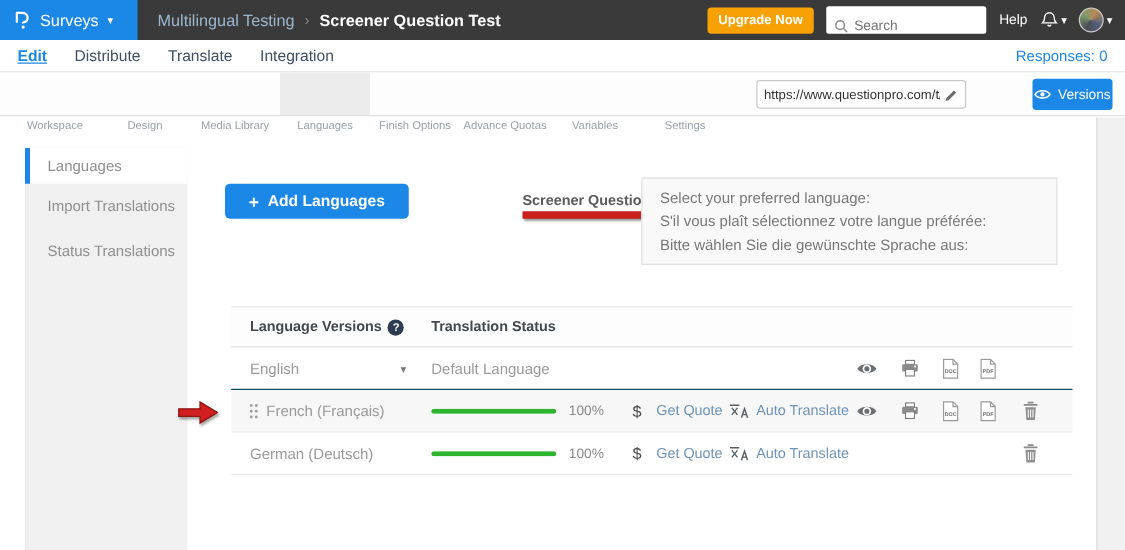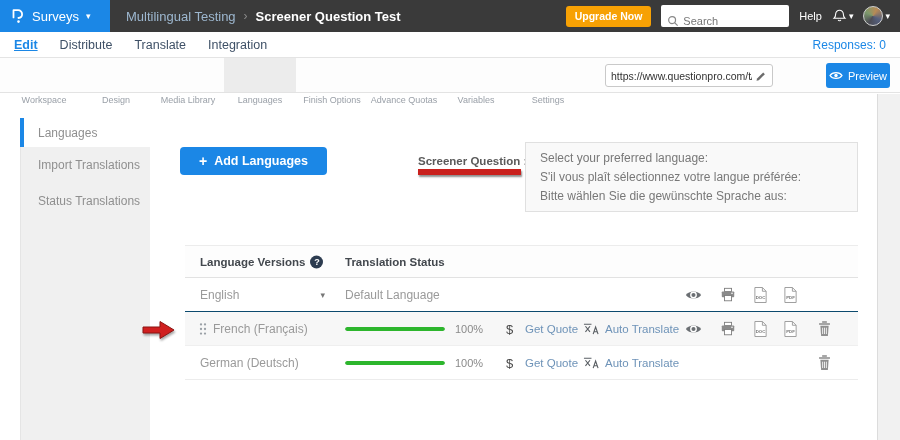--- a/index.html
+++ b/index.html
@@ -48,21 +48,21 @@
 
   .sidebar{position:absolute;left:20px;top:118px;width:130px;height:322px;background:#f0f0f0;border-left:1px solid #e5e5e5;}
   .side-item{height:36px;display:flex;align-items:center;padding-left:17px;font-size:12px;color:#8f8f8f;cursor:pointer;}
   .side-item.active{height:29px;background:#fff;box-shadow:inset 4px 0 0 var(--accent);margin-left:-1px;padding-left:18px;}
 
   .add-btn{position:absolute;left:180px;top:147px;width:147px;height:28px;background:var(--accent);color:#fff;border:none;border-radius:4px;font-size:12.5px;font-weight:bold;font-family:inherit;display:flex;align-items:center;justify-content:center;gap:7px;cursor:pointer;}
   .add-btn .plus{font-size:14px;font-weight:bold;}
 
   .screener-label{position:absolute;left:418px;top:155px;font-size:11.5px;font-weight:bold;color:#5a5a5a;white-space:nowrap;}
   .screener-underline{position:absolute;left:418px;top:169px;width:103px;height:6px;background:var(--annotation);box-shadow:1px 2px 2px rgba(0,0,0,.45);}
-  .screener-box{position:absolute;left:513px;top:142px;width:333px;height:70px;background:#f9f9f9;border:1px solid #e0e0e0;padding:6px 14px;margin-left:12px;}
+  .screener-box{position:absolute;left:513px;top:142px;width:333px;height:70px;background:#f9f9f9;border:1px solid #e0e0e0;padding:6px 14px;}
   .screener-box .line{font-size:12px;color:#787878;line-height:19px;white-space:nowrap;}
 
   
   .lang-table{position:absolute;left:185px;top:245px;width:673px;}
   .t-row{position:relative;height:34px;}
   .t-head{height:33px;border-top:1px solid #ececec;border-bottom:1px solid #e2e2e2;background:#fdfdfd;}
   .row-english{border-bottom:1px solid #0c4a6e;}
   .row-french{background:#f7f7f7;border-bottom:1px solid #efefef;}
   .row-german{border-bottom:1px solid #ececec;}
   .rc{position:absolute;top:50%;transform:translateY(-50%);display:flex;align-items:center;}
@@ -195,21 +195,21 @@
     <input type="text" value="https://www.questionpro.com/t/AW22Zd50" style="">
     <svg width="12" height="12" viewBox="0 0 16 16">
       <path d="M2 14.4 l.8-3.1 8.1-8.1 2.3 2.3 -8.1 8.1 z" fill="#6b6b6b"></path>
     </svg>
   </div>
   <button class="preview-btn">
     <svg width="14" height="11" viewBox="0 0 14 11">
       <path d="M1 5.5 C3.5 1.6 10.5 1.6 13 5.5 C10.5 9.4 3.5 9.4 1 5.5 Z" fill="none" stroke="#fff" stroke-width="1.3"></path>
       <circle cx="7" cy="5.5" r="1.7" fill="#fff"></circle>
     </svg>
-    <span>Preview</span>
+    <span>Versions</span>
   </button>
 </div>
 
 <div class="right-strip"></div>
 
 <aside class="sidebar">
   <div class="side-item active">Languages</div>
   <div class="side-item">Import Translations</div>
   <div class="side-item">Status Translations</div>
 </aside>

